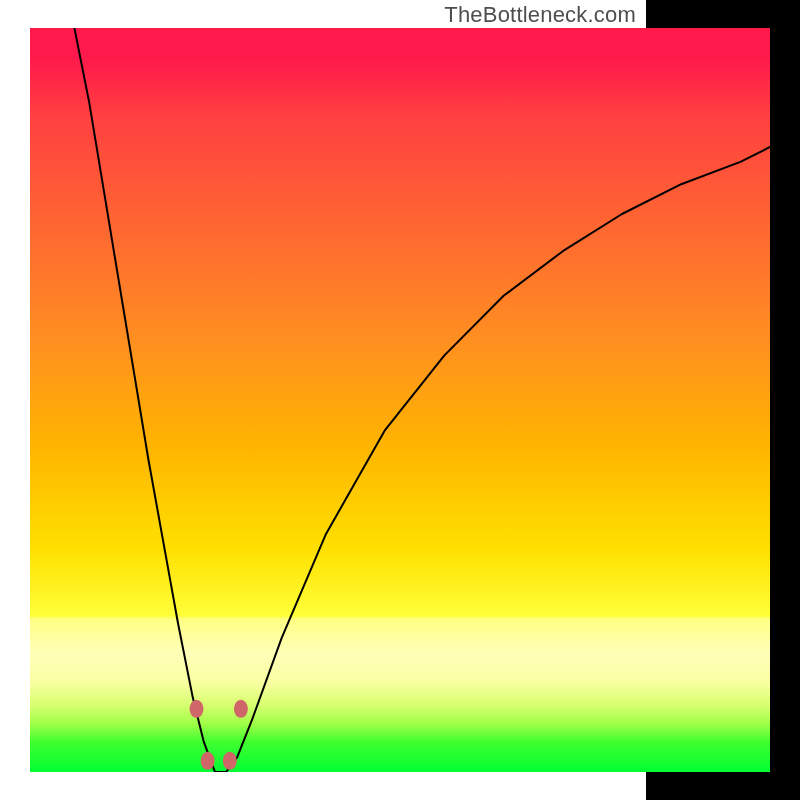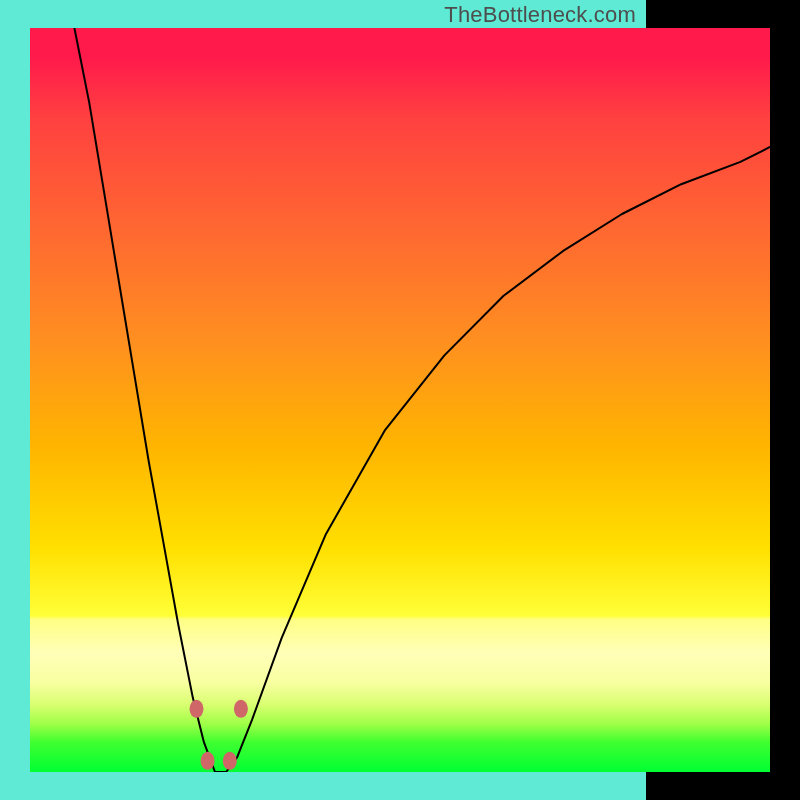--- a/index.html
+++ b/index.html
@@ -8,21 +8,21 @@
     width: 800px;
     height: 800px;
     background: #000;
     overflow: hidden;
     font-family: Arial, Helvetica, sans-serif;
   }
   .frame {
     position: relative;
     width: 646px;
     height: 800px;
-    background: #5eead4;
+    background: #ffffff;
   }
   .watermark {
     position: absolute;
     top: 2px;
     right: 10px;
     color: #4e4e4e;
     font-size: 22px;
     font-weight: 500;
     letter-spacing: 0.2px;
     z-index: 10;

